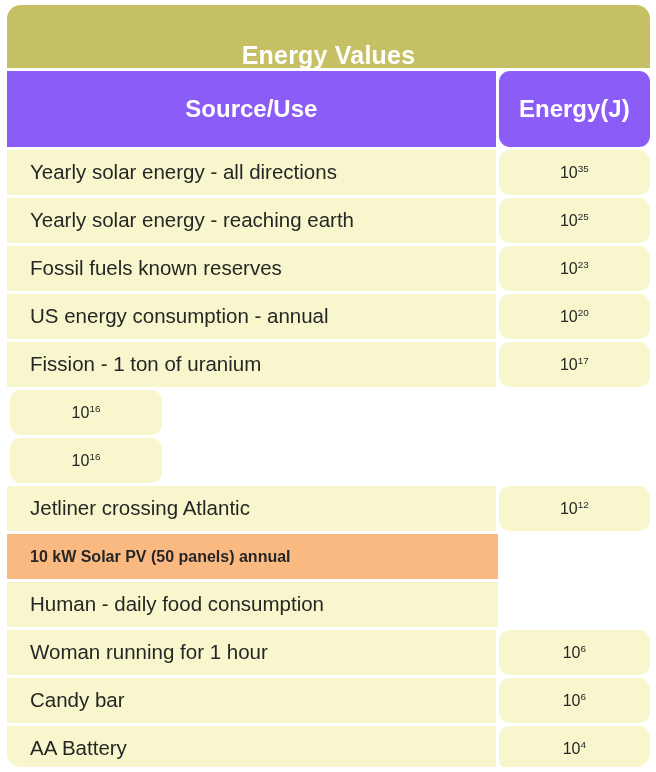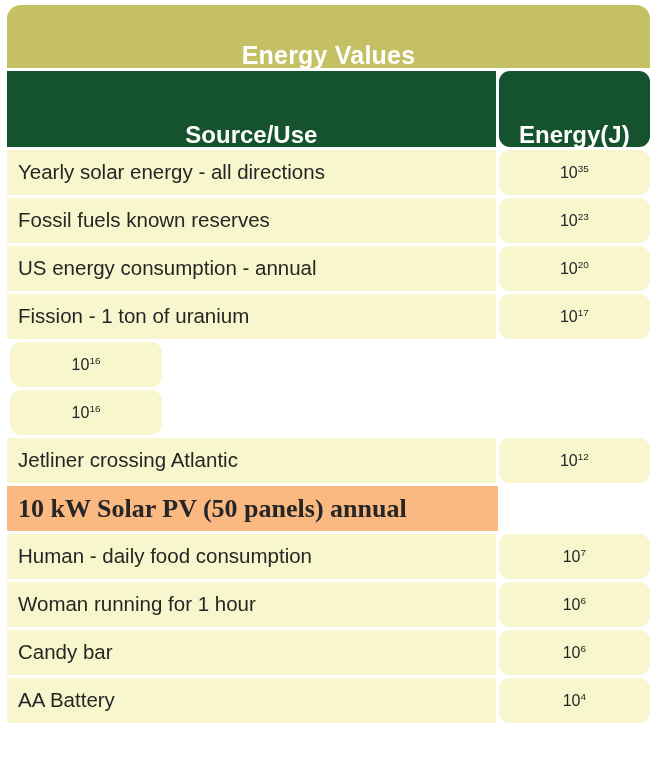--- a/index.html
+++ b/index.html
@@ -63,58 +63,56 @@
     border-radius: 11px;
   }
 
   
   .head-row {
     height: 76px;
     margin-top: 3px;
   }
   .head-row .cell-source,
   .head-row .cell-energy {
-    background: #14532d;
+    background: #8b5cf6;
     justify-content: center;
-    align-items: flex-end;
   }
   .head-label {
     color: #ffffff;
     font-size: 24px;
     font-weight: bold;
     line-height: 1;
   }
 
   
   .data-row {
     height: 45px;
     margin-top: 3px;
   }
   .data-row .cell-source,
   .data-row .cell-energy {
     background: #f8f6cc;
   }
   .data-row .cell-source {
-    padding-left: 11px;
+    padding-left: 23px;
   }
   .data-row.highlight .cell-source,
   .data-row.highlight .cell-energy {
     background: #fbb982;
   }
 
   .src-text {
     color: #262626;
     font-size: 20.5px;
     line-height: 1;
     white-space: nowrap;
   }
   .data-row.highlight .src-text {
     font-weight: bold;
-    font-size: 26px;
-    font-family: Liberation Serif, serif;
+    font-size: 16px;
   }
 
   .val-text {
     color: #262626;
     font-size: 16px;
     line-height: 1;
     white-space: nowrap;
   }
   .val-text sup {
     font-size: 0.62em;
@@ -144,20 +142,28 @@
       <div class="row data-row">
         <div class="cell-source">
           <span class="src-text">Yearly solar energy - all directions</span>
         </div>
         <div class="cell-energy">
           <span class="val-text"><span>10</span><sup>35</sup></span>
         </div>
       </div>
       <div class="row data-row">
         <div class="cell-source">
+          <span class="src-text">Yearly solar energy - reaching earth</span>
+        </div>
+        <div class="cell-energy">
+          <span class="val-text"><span>10</span><sup>25</sup></span>
+        </div>
+      </div>
+      <div class="row data-row">
+        <div class="cell-source">
           <span class="src-text">Fossil fuels known reserves</span>
         </div>
         <div class="cell-energy">
           <span class="val-text"><span>10</span><sup>23</sup></span>
         </div>
       </div>
       <div class="row data-row">
         <div class="cell-source">
           <span class="src-text">US energy consumption - annual</span>
         </div>
@@ -193,23 +199,20 @@
       </div>
       <div class="row data-row highlight">
         <div class="cell-source">
           <span class="src-text">10 kW Solar PV (50 panels) annual</span>
         </div>
       </div>
       <div class="row data-row">
         <div class="cell-source">
           <span class="src-text">Human - daily food consumption</span>
         </div>
-        <div class="cell-energy">
-          <span class="val-text"><span>10</span><sup>7</sup></span>
-        </div>
       </div>
       <div class="row data-row">
         <div class="cell-source">
           <span class="src-text">Woman running for 1 hour</span>
         </div>
         <div class="cell-energy">
           <span class="val-text"><span>10</span><sup>6</sup></span>
         </div>
       </div>
       <div class="row data-row">

